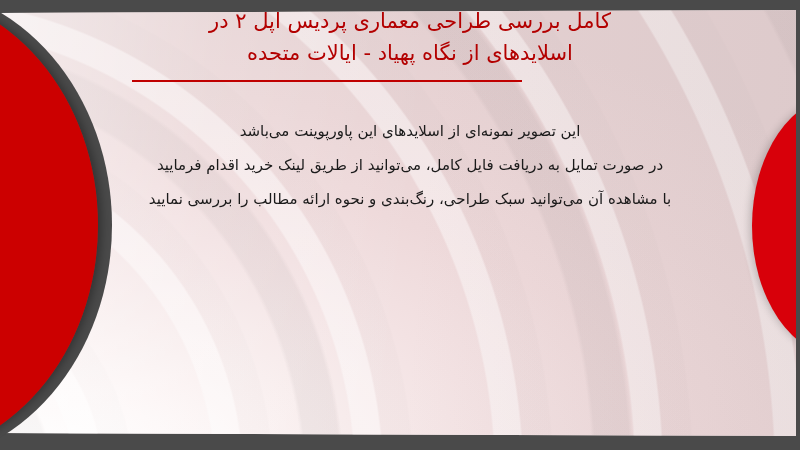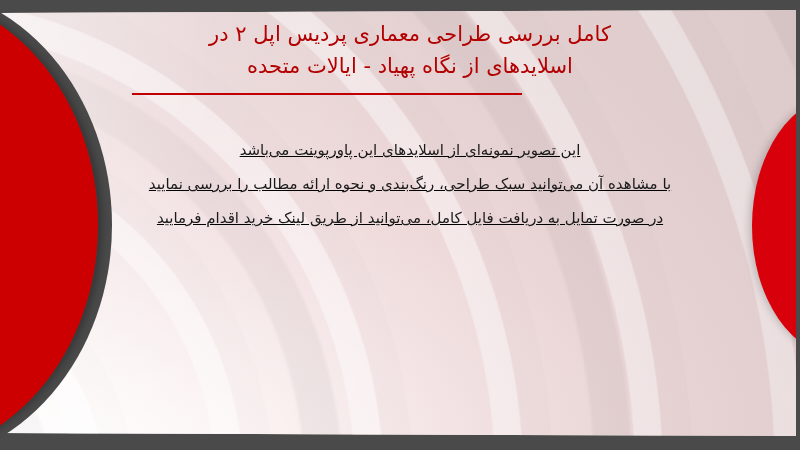--- a/index.html
+++ b/index.html
@@ -139,21 +139,20 @@
     box-shadow: -5px 0 8px -3px rgba(0,0,0,0.22);
     z-index: 5;
   }
 
   
   .content {
     position: absolute;
     inset: 0;
     z-index: 7;
     pointer-events: none;
-    margin-top: 13px;
   }
   .content > * { pointer-events: auto; }
 
   .title-block {
     position: absolute;
     right: 60px;
     top: 5px;
     width: 660px;
     text-align: center;
   }
@@ -171,25 +170,24 @@
     top: 80px;
     width: 390px;
     height: 2px;
     background: #c00000;
     z-index: 7;
   }
 
   .body-block {
     position: absolute;
     right: 40px;
-    top: 120px;
+    top: 114px;
     width: 700px;
     text-align: center;
     direction: rtl;
-    text-decoration: underline;
   }
   .body-line {
     color: #1a1a1a;
     font-size: 15px;
     line-height: 34px;
     font-weight: 400;
     white-space: nowrap;
   }
 </style>
 </head>
@@ -218,18 +216,18 @@
 
     <div class="title-block">
       <div class="title-line">کامل بررسی طراحی معماری پردیس اپل ۲ در</div>
       <div class="title-line">اسلایدهای از نگاه پهیاد - ایالات متحده</div>
     </div>
 
     <div class="title-rule"></div>
 
     <div class="body-block">
       <div class="body-line">این تصویر نمونه‌ای از اسلایدهای این پاورپوینت می‌باشد</div>
+      <div class="body-line">در صورت تمایل به دریافت فایل کامل، می‌توانید از طریق لینک خرید اقدام فرمایید</div>
       <div class="body-line">با مشاهده آن می‌توانید سبک طراحی، رنگ‌بندی و نحوه ارائه مطالب را بررسی نمایید</div>
-      <div class="body-line">در صورت تمایل به دریافت فایل کامل، می‌توانید از طریق لینک خرید اقدام فرمایید</div>
     </div>
 
   </div>
 </div>
 
 </body></html>

